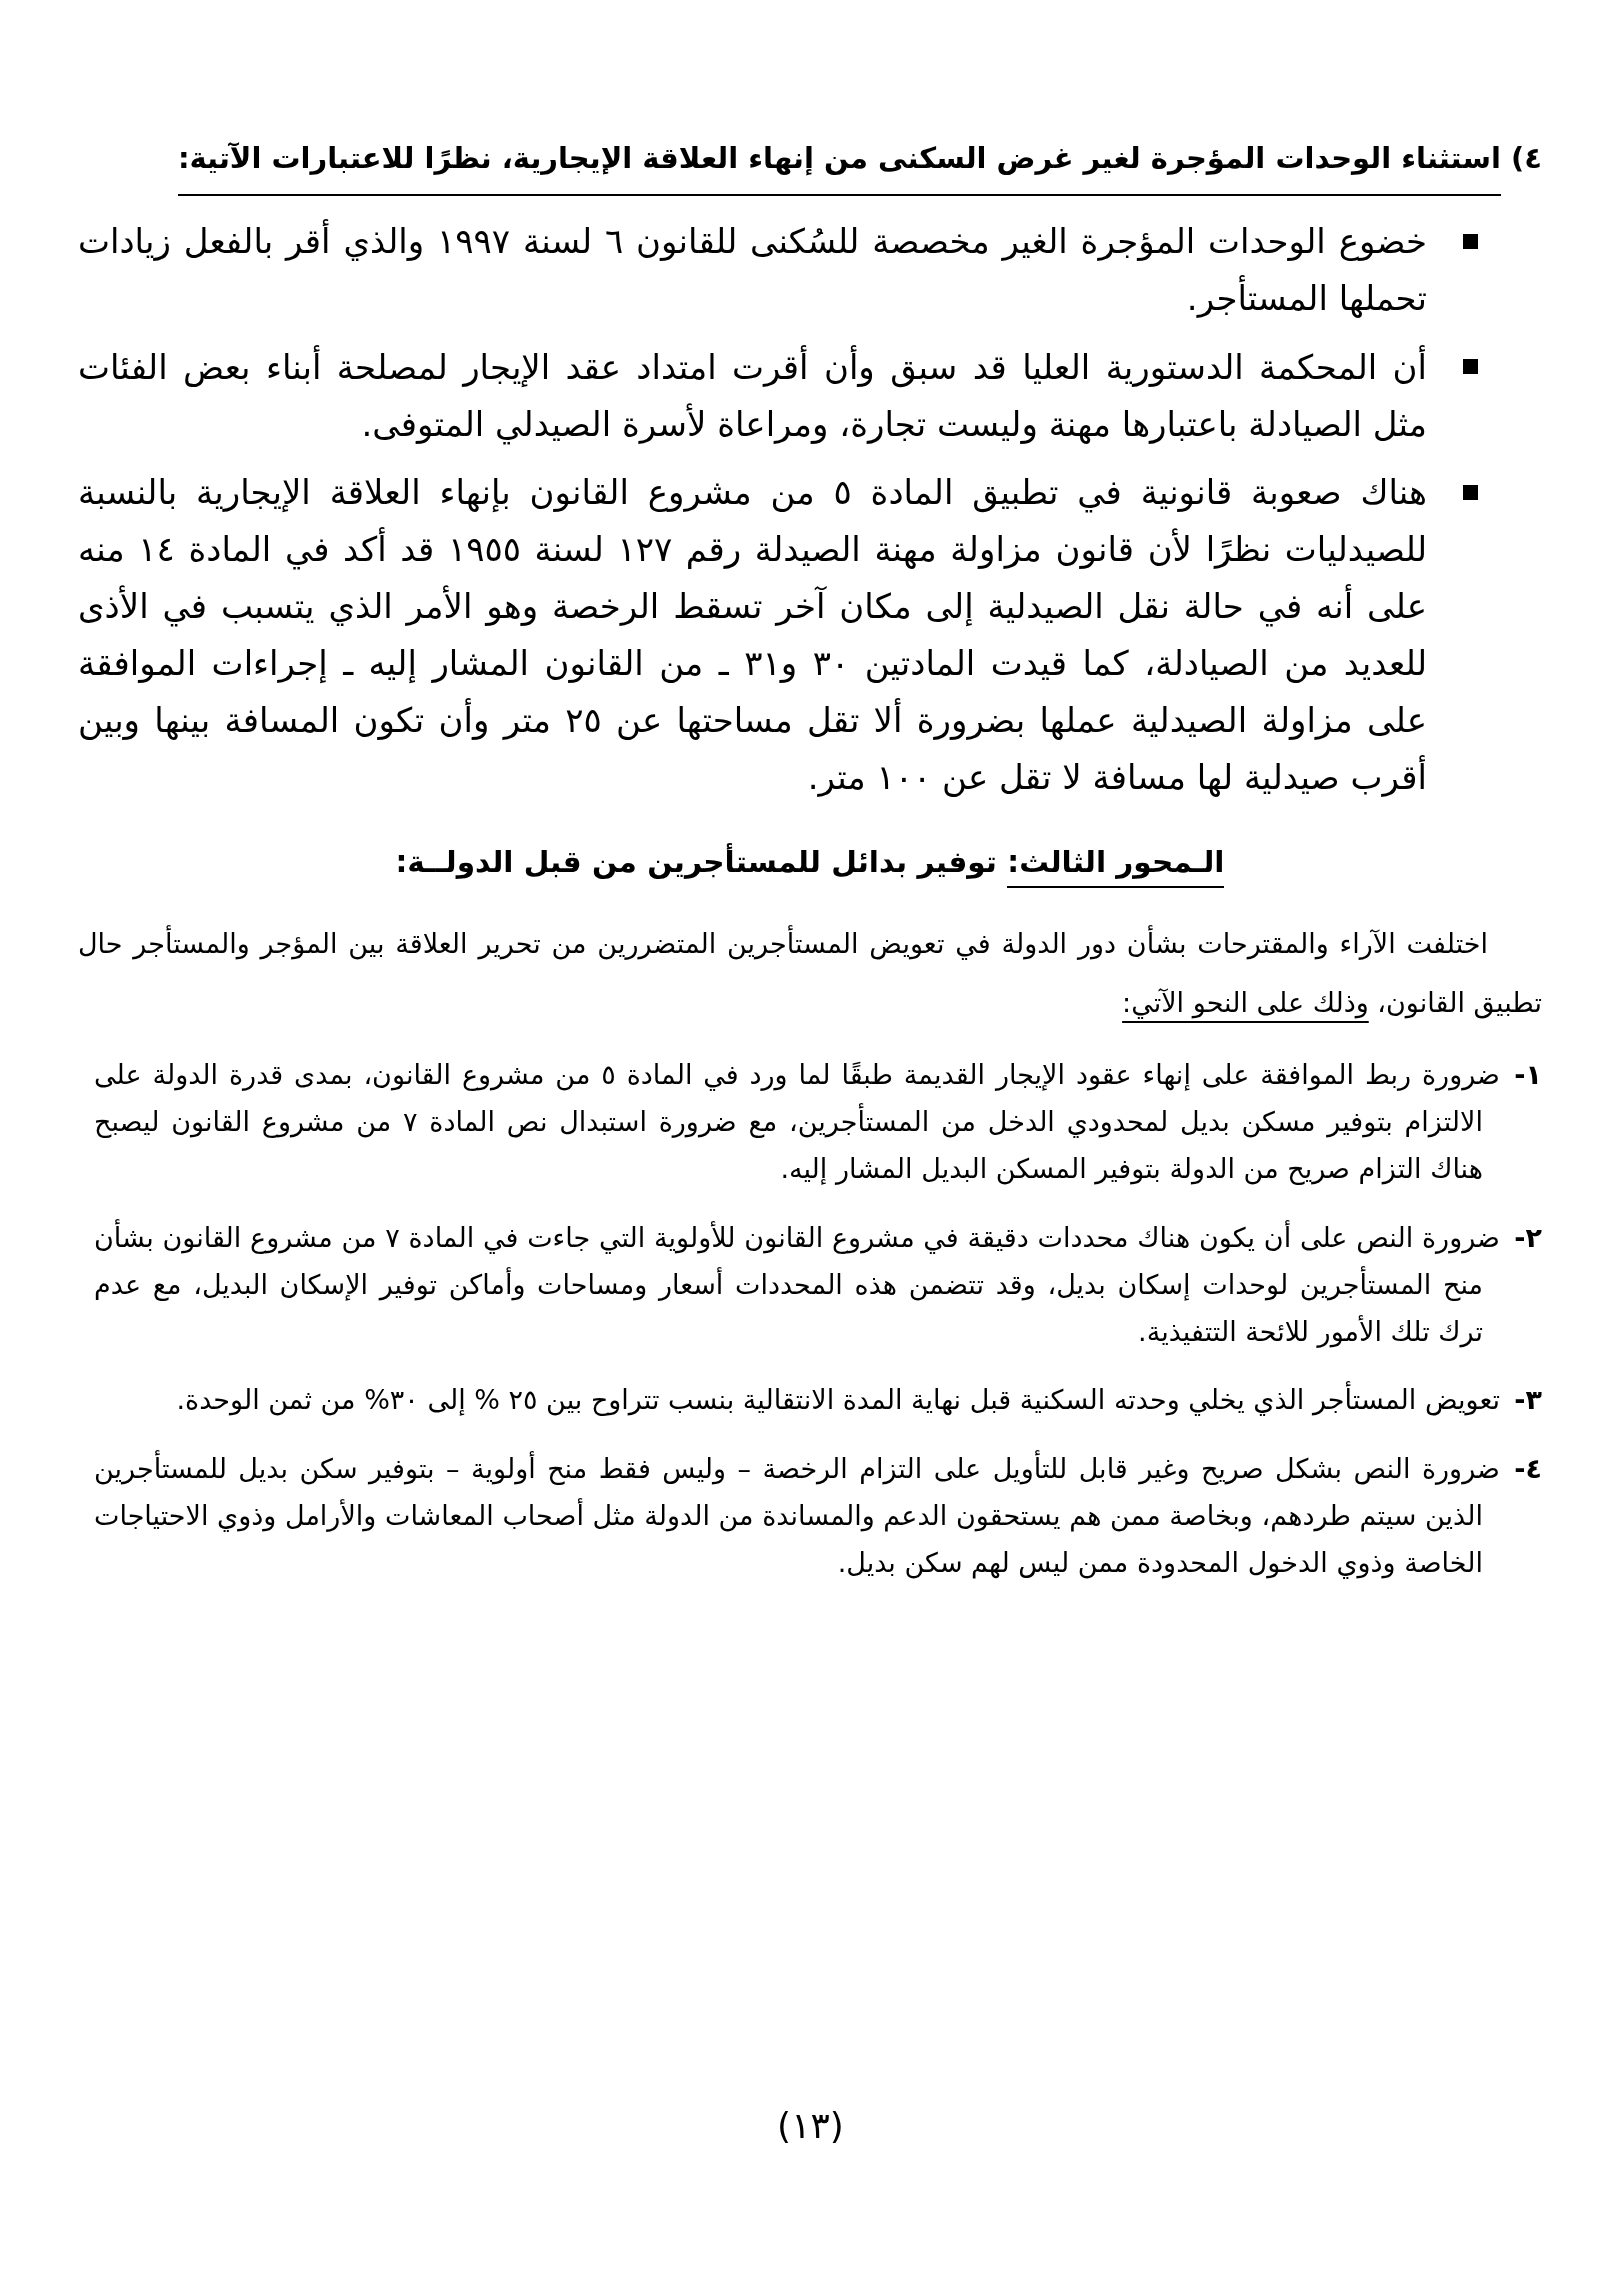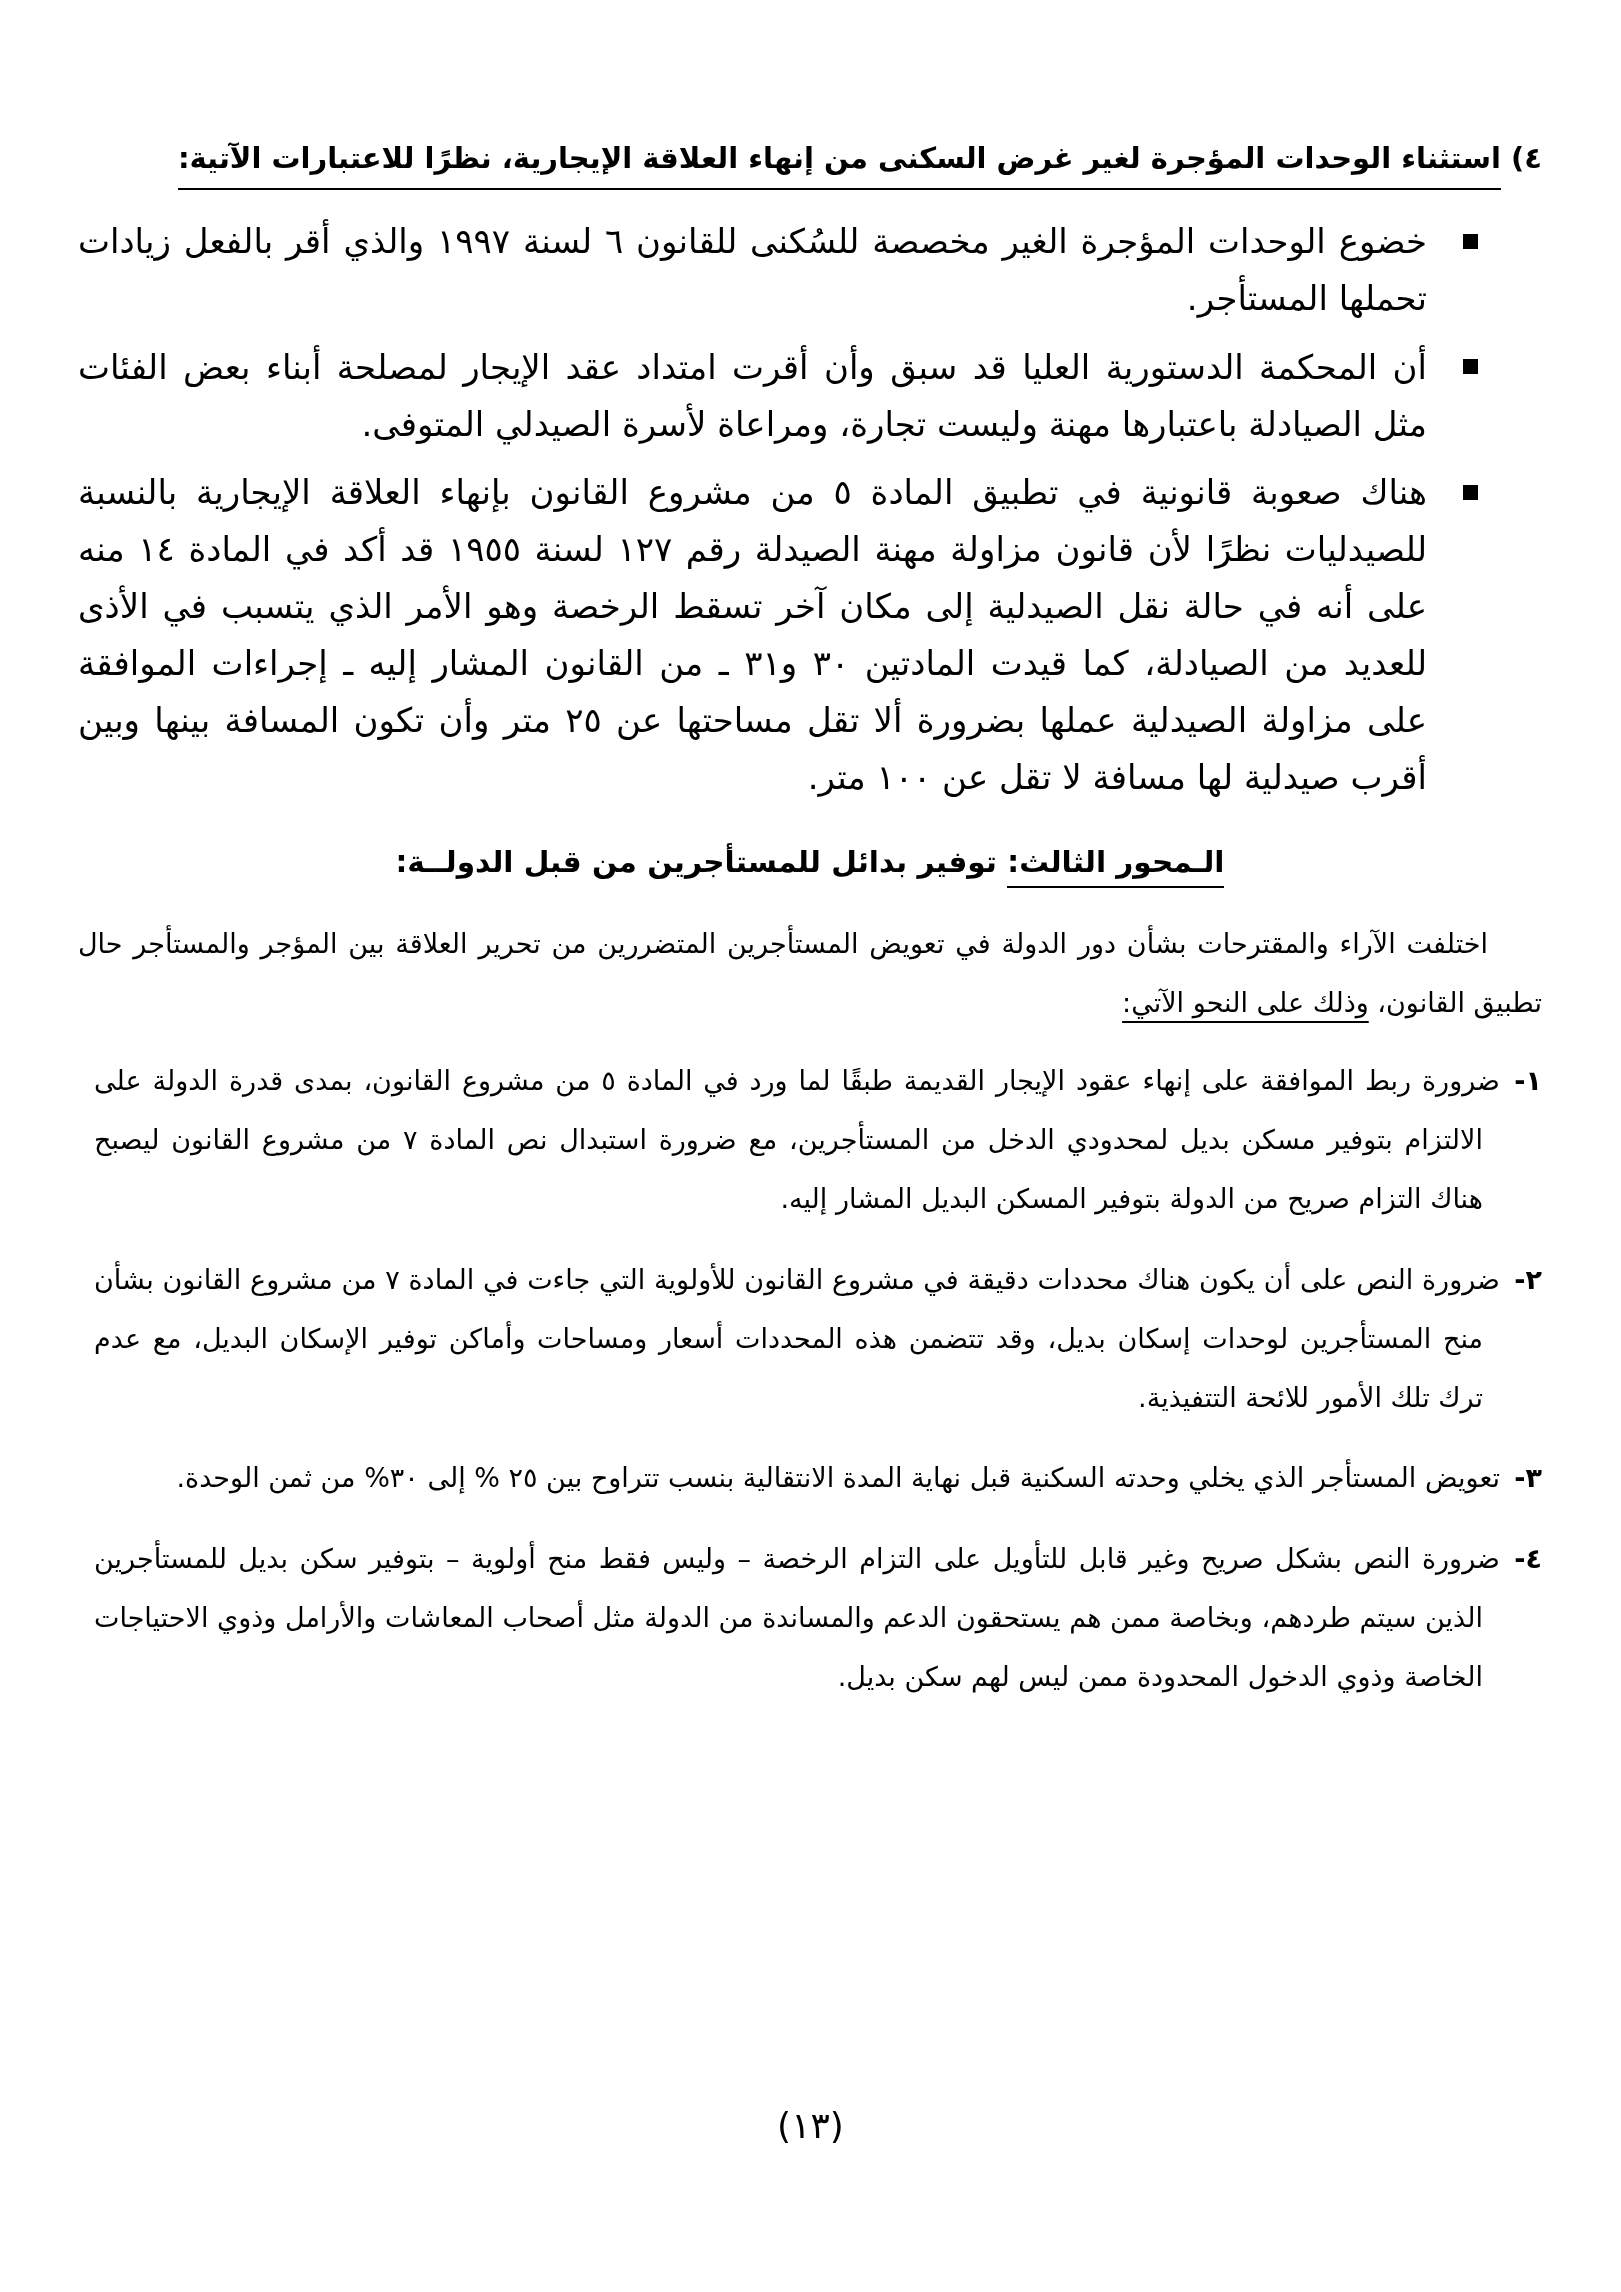--- a/index.html
+++ b/index.html
@@ -25,21 +25,21 @@
   
   .h1 {
     font-size: 29px;
     font-weight: bold;
     line-height: 63px;
     text-align: right;
     white-space: nowrap;
   }
   .h1 .h-underline {
     border-bottom: 2.7px solid #000;
-    padding-bottom: 13px;
+    padding-bottom: 19px;
   }
   
   .bullets { margin-top: 23px; }
   .bullet-item {
     position: relative;
     padding-right: 115px;
     margin-bottom: 11.6px;
     font-size: 34px;
     line-height: 57px;
     text-align: justify;
@@ -76,21 +76,21 @@
     text-underline-offset: 9px;
     text-decoration-thickness: 1.8px;
   }
   
   .proposals { margin-top: 19.7px; }
   .prop {
     padding-right: 59px;
     text-indent: -59px;
     margin-bottom: 21.5px;
     font-size: 27px;
-    line-height: 59px;
+    line-height: 47px;
     text-align: justify;
     margin-left: 16px;
   }
   .prop .num {
     font-weight: bold;
     margin-left: 14.3px;
     display: inline-block;
     text-indent: 0;
   }
   .prop .b { font-weight: normal; }

